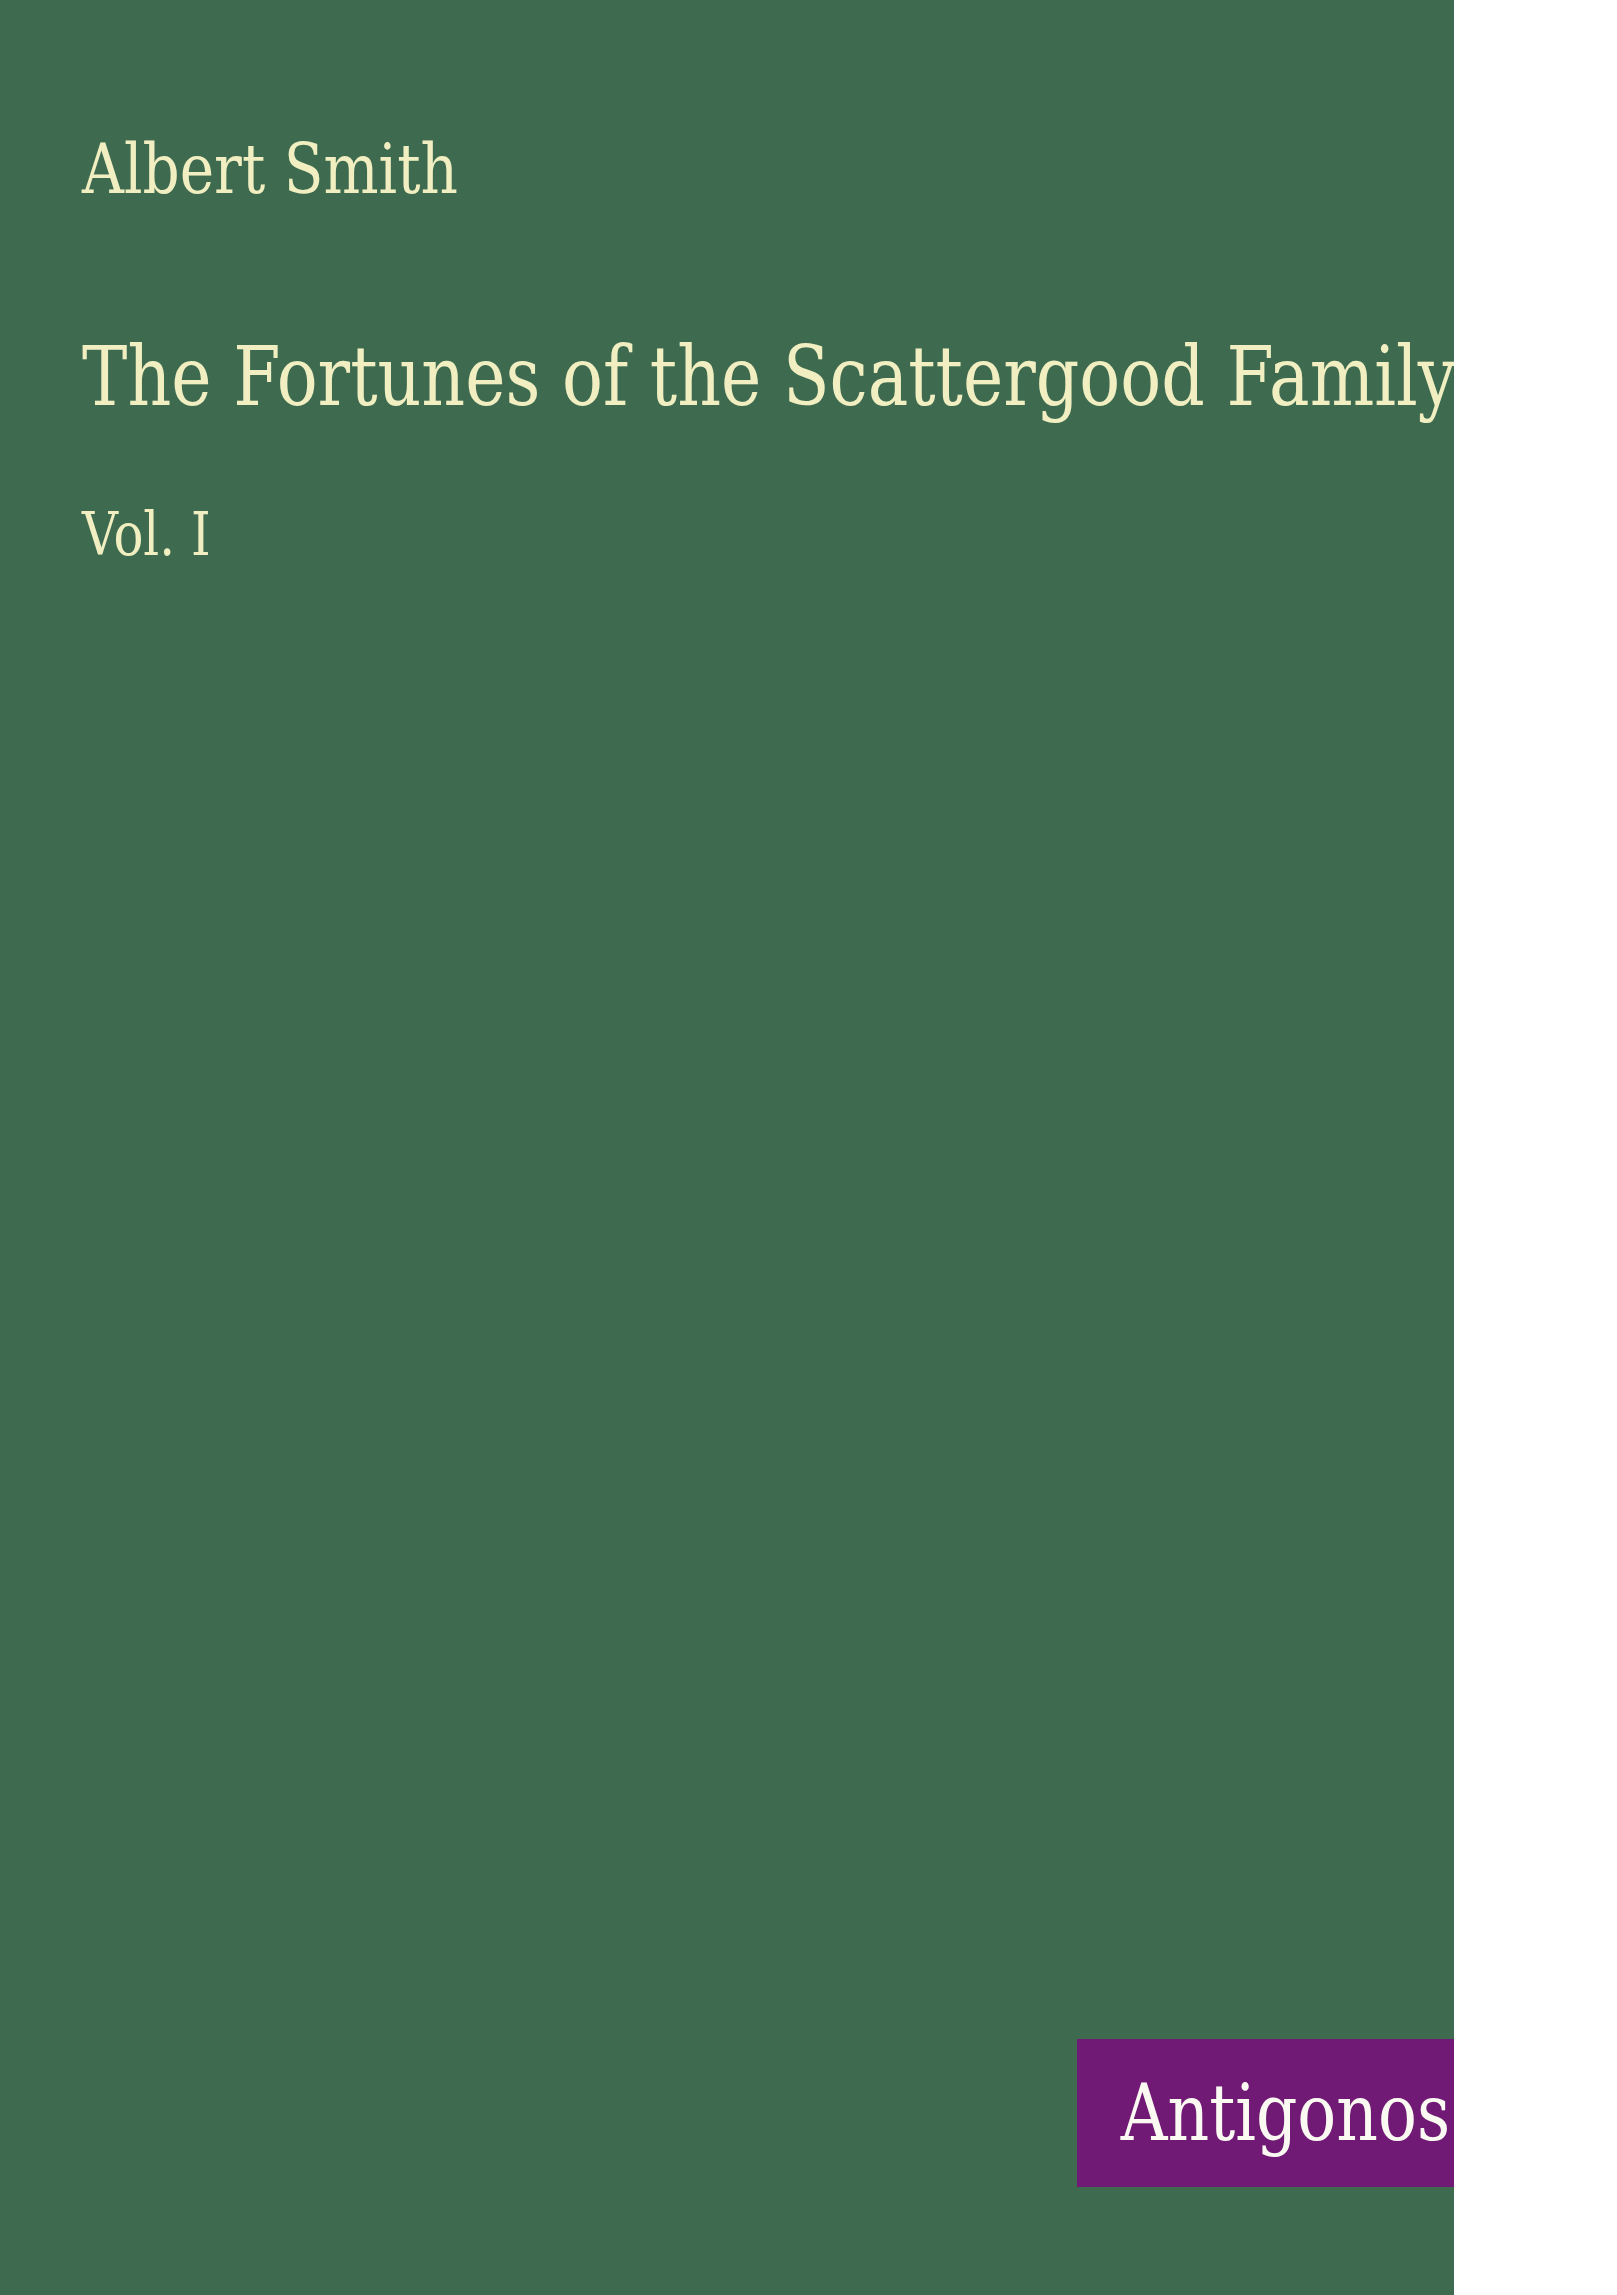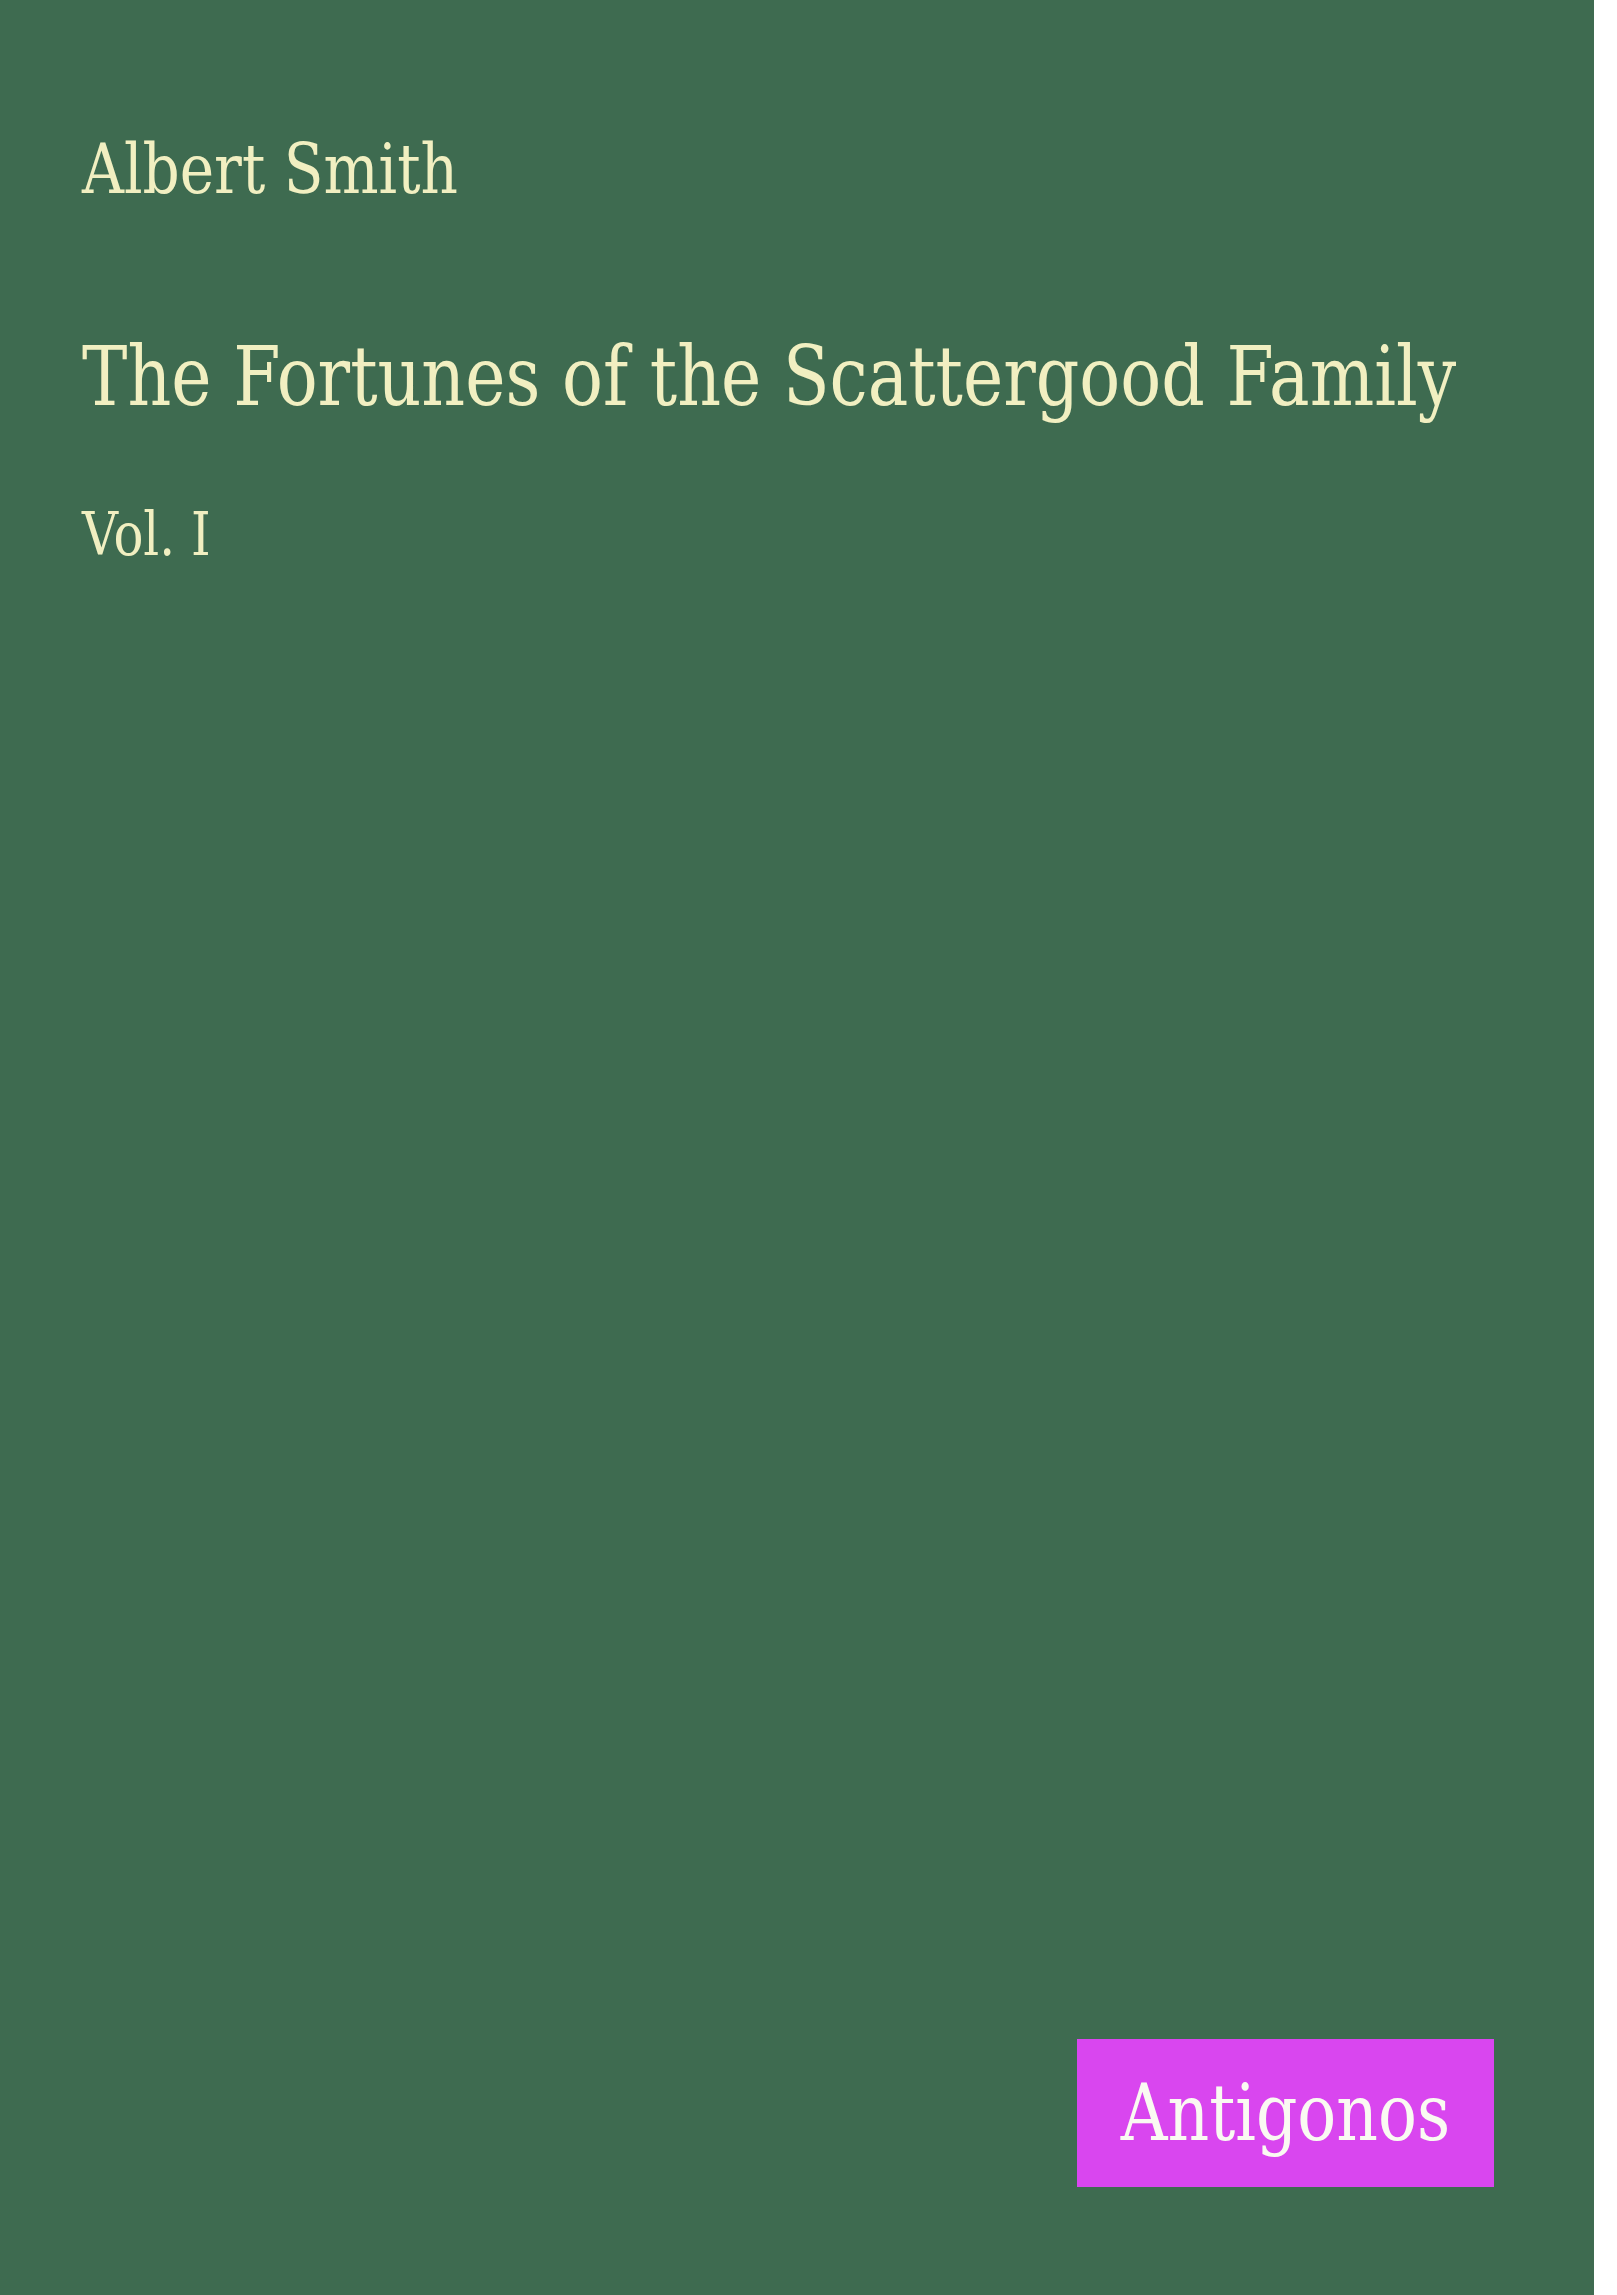--- a/index.html
+++ b/index.html
@@ -1,21 +1,21 @@
 <!DOCTYPE html>
 <html style="font-size:10.8px"><head>
 <meta charset="utf-8">
 <style>
   html, body {
     margin: 0;
     padding: 0;
   }
   .page {
     position: relative;
-    width: 1594px;
+    width: 1454px;
     height: 2295px;
     overflow: hidden;
     font-family: "DejaVu Serif", serif;
   }
   .condensed {
     transform: scaleX(0.83);
     transform-origin: 0 50%;
     white-space: nowrap;
   }
   .author {
@@ -64,18 +64,18 @@
 <body>
 
 <div class="page" style="background-color: rgb(62, 107, 80);">
 
   <div class="author condensed" style="color: rgb(241, 239, 193);">Albert Smith</div>
 
   <div class="title condensed" style="color: rgb(241, 239, 193);">The Fortunes of the Scattergood Family</div>
 
   <div class="subtitle condensed" style="color: rgb(241, 239, 193);">Vol. I</div>
 
-  <div class="publisher-box" style="background-color: #d946ef;">
+  <div class="publisher-box" style="background-color: #701a75;">
     <span class="publisher-name" style="color: rgb(250, 250, 242);">Antigonos</span>
   </div>
 
 </div>
 
 
 </body></html>

